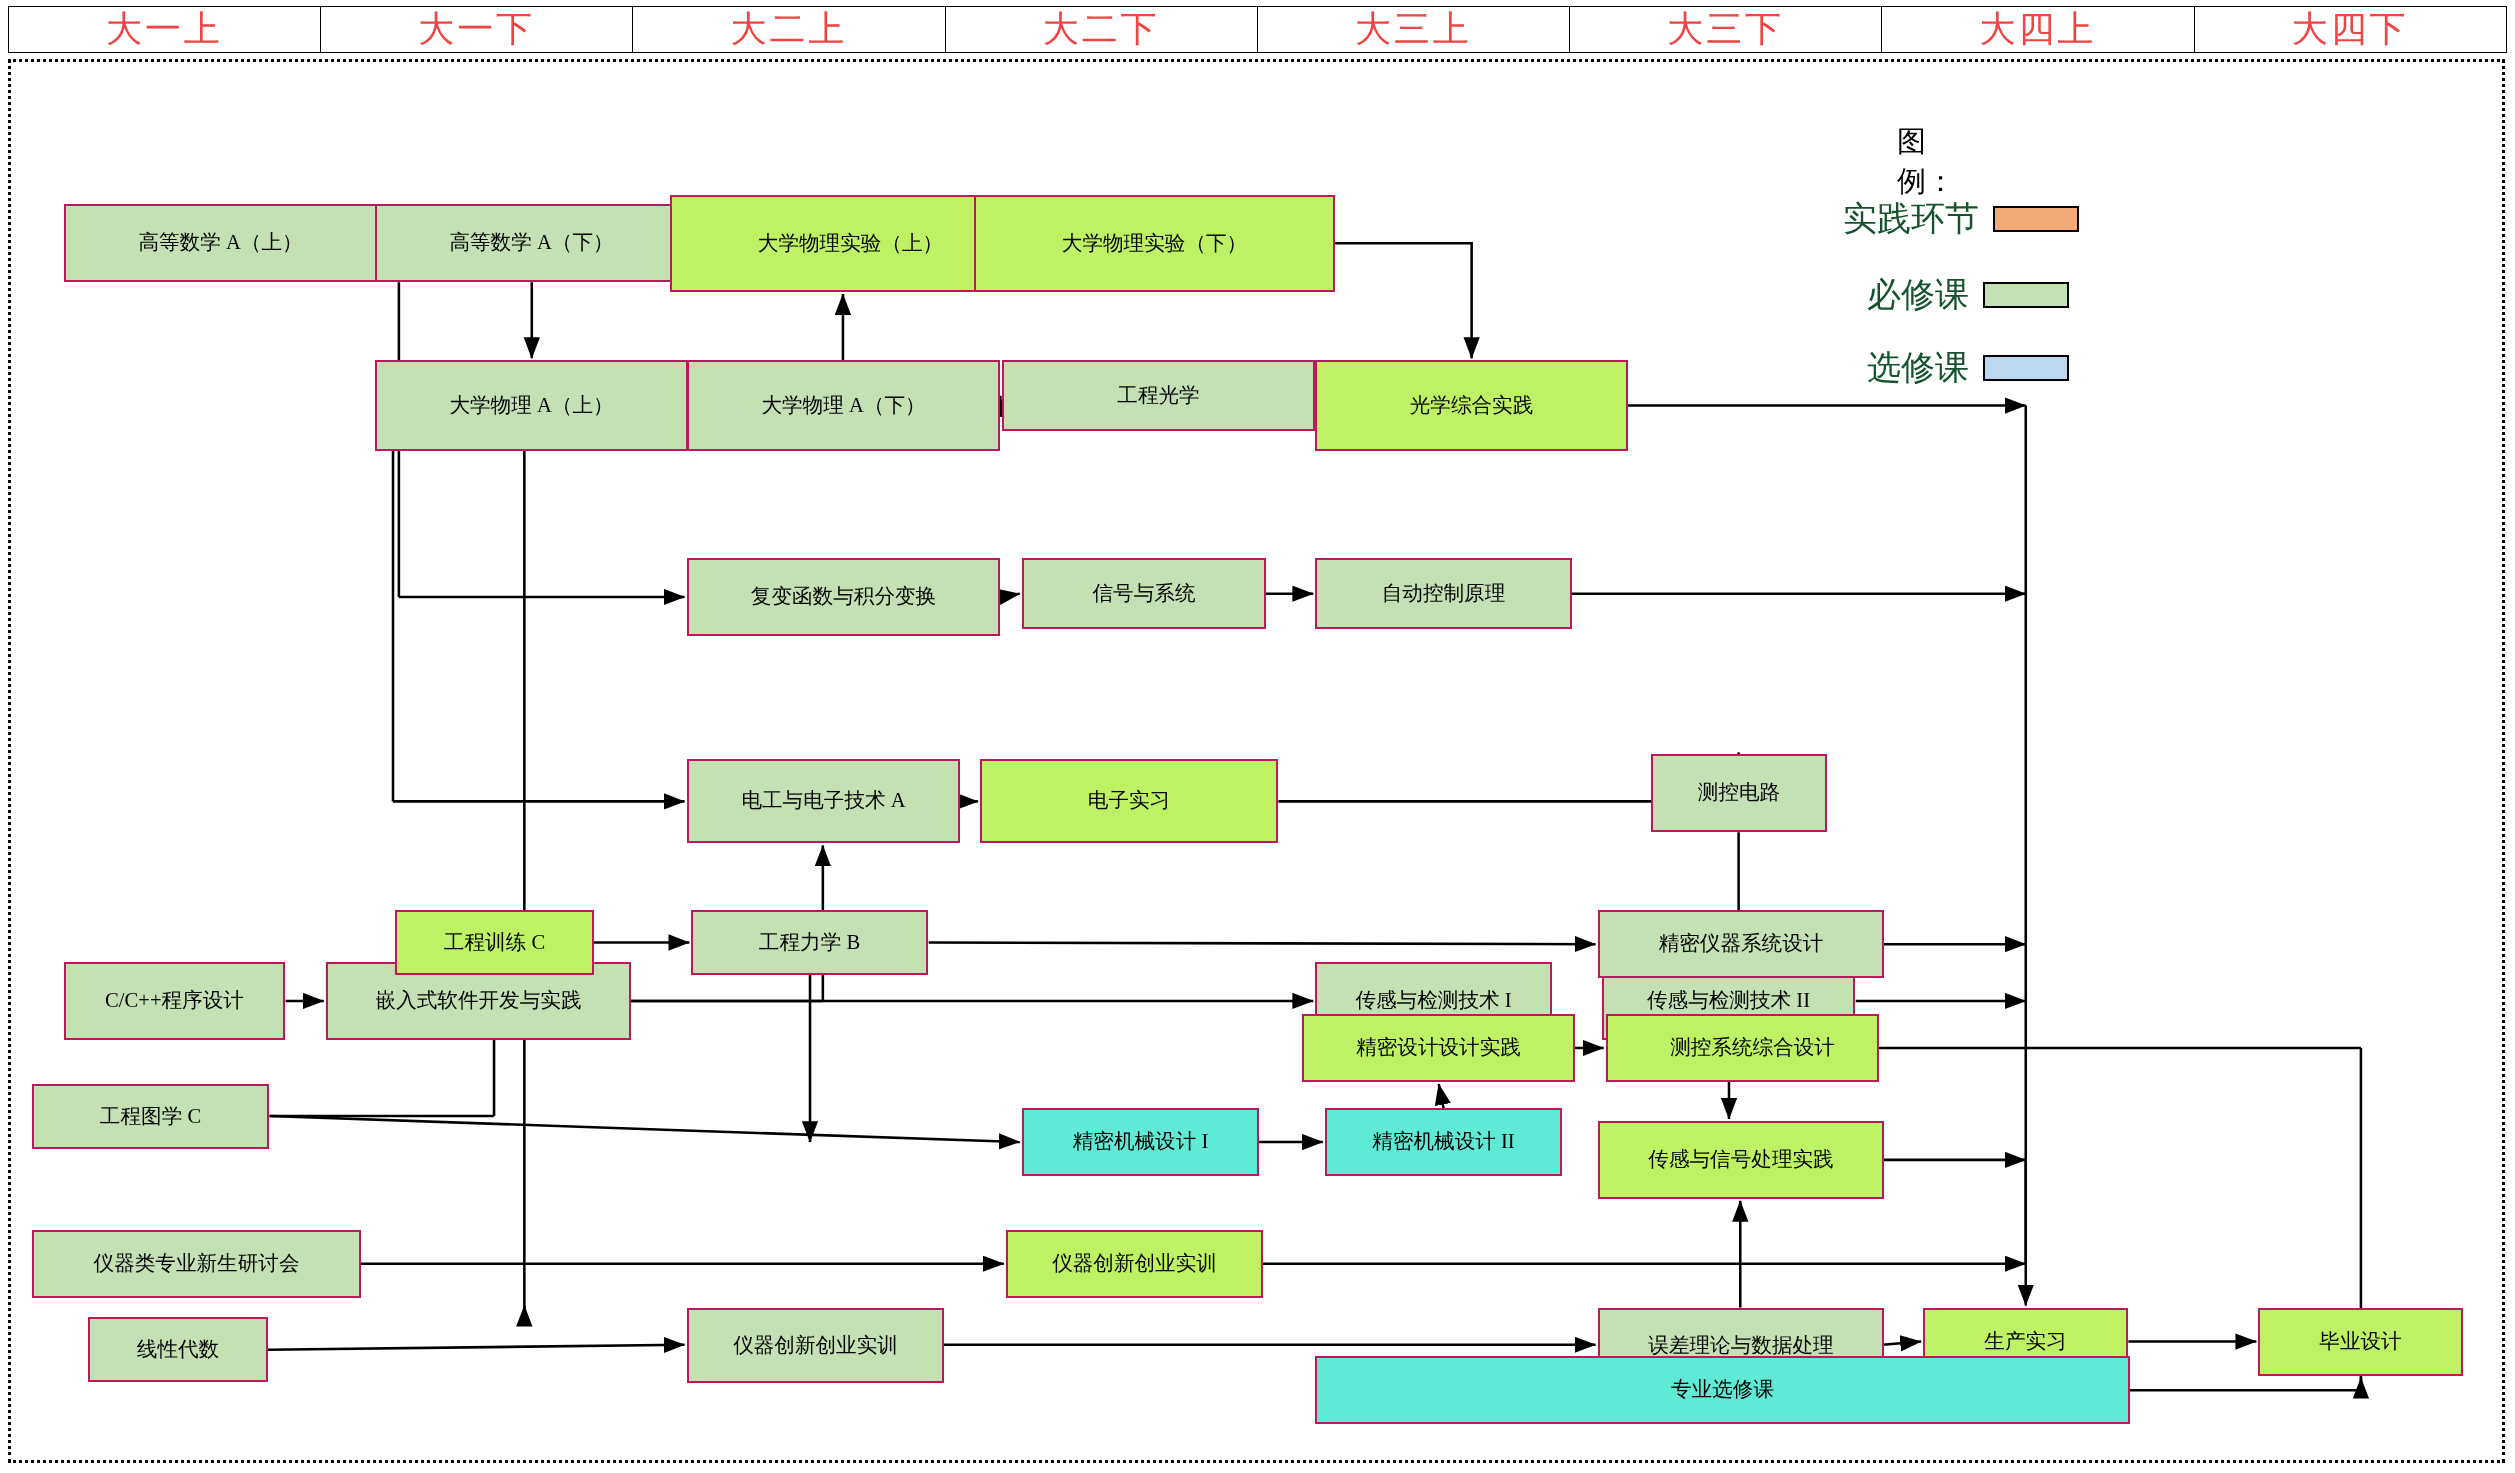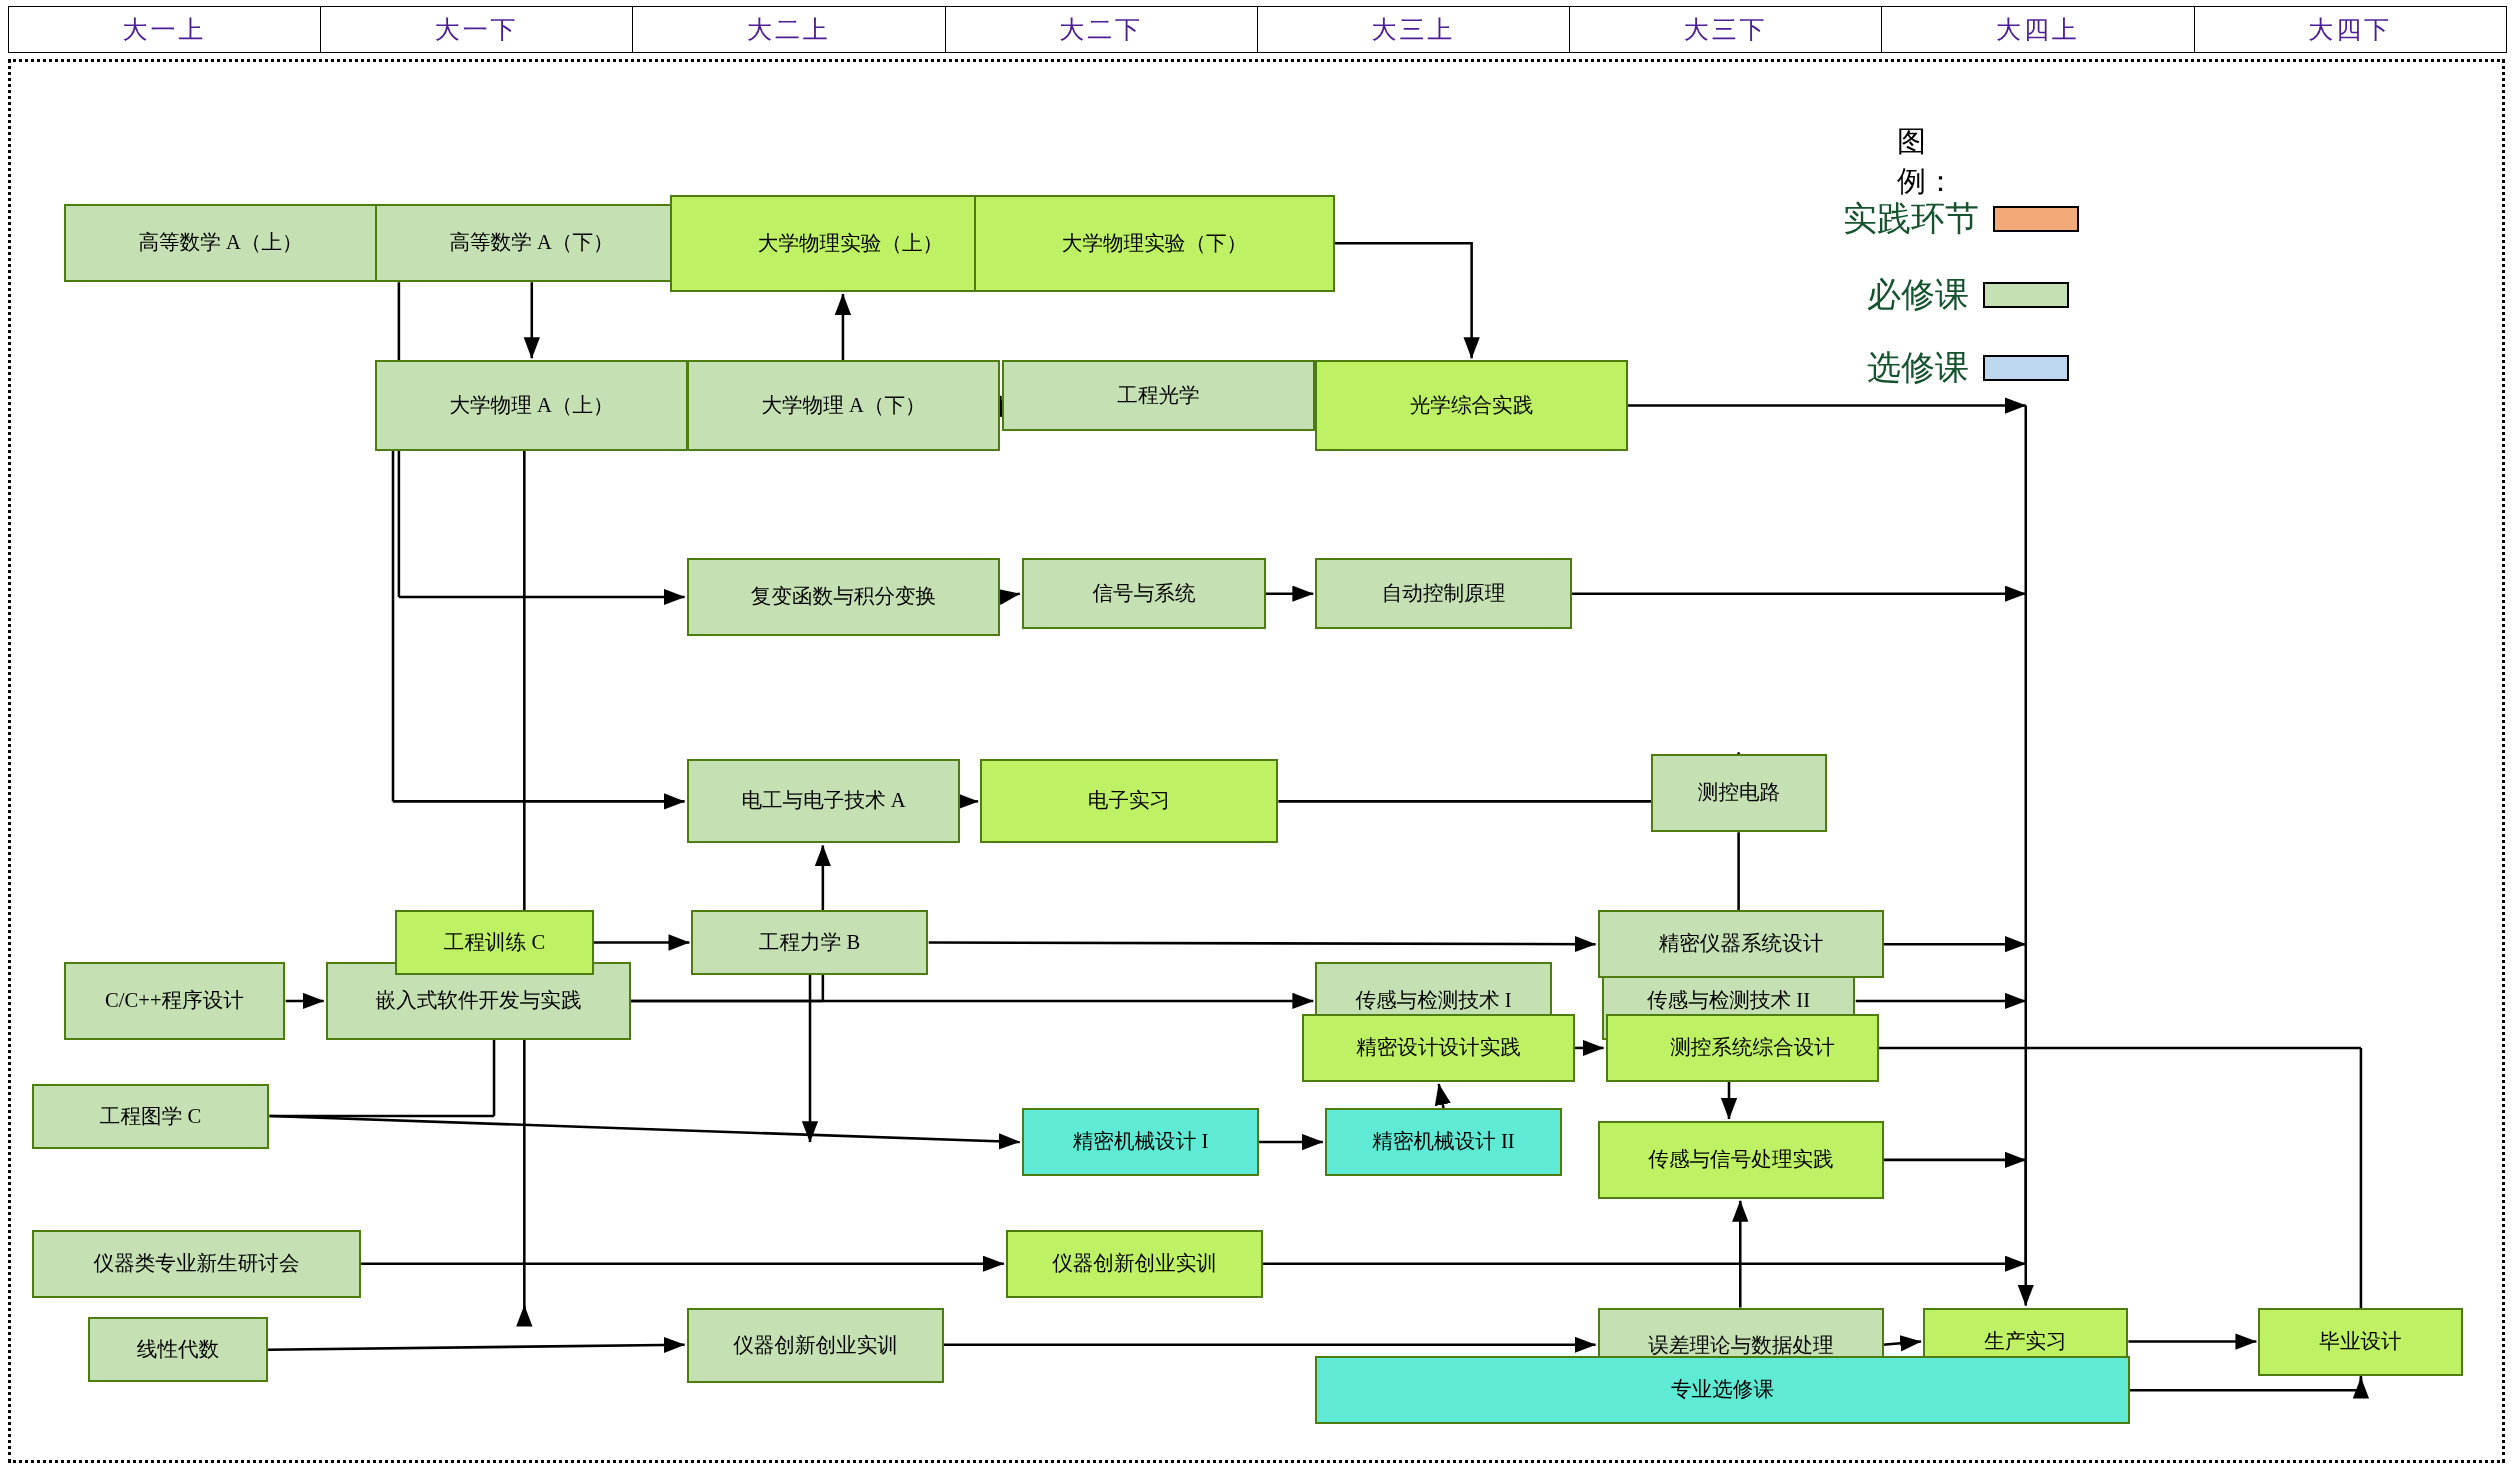--- a/index.html
+++ b/index.html
@@ -2,32 +2,32 @@
 <html><head>
 <meta charset="utf-8">
 <style>
   html,body{margin:0;padding:0;background:#ffffff;}
   body{font-family:"Liberation Serif","DejaVu Serif",serif;}
   #root{position:relative;width:2515px;height:1473px;background:#fff;overflow:hidden;}
 
   
   .sem-header{position:absolute;left:7.8px;top:5.9px;width:2499px;height:47px;display:flex;}
   .sem-cell{flex:1 1 0;border:1px solid #000;border-right:none;display:flex;align-items:center;
-            justify-content:center;font-size:25px;letter-spacing:2.9px;color:#4c1d95;background:#fff;}
+            justify-content:center;font-size:36px;letter-spacing:2.9px;color:#ef4444;background:#fff;}
   .sem-cell:last-child{border-right:1px solid #000;}
 
   
   .frame{position:absolute;left:7.8px;top:59px;width:2497px;height:1404px;
          border:3.9px dotted #000;box-sizing:border-box;}
 
   
   #edges{position:absolute;left:0;top:0;width:2515px;height:1473px;pointer-events:none;}
 
   
-  .node{position:absolute;box-sizing:border-box;border:2px solid #4d7c0f;
+  .node{position:absolute;box-sizing:border-box;border:2px solid #be185d;
         display:flex;align-items:center;justify-content:center;text-align:center;
         font-size:20.6px;line-height:1.15;color:#000;padding:0 3.9px;}
   .t-practice{background:#bef264;}
   .t-required{background:#c5e0b3;}
   .t-elective{background:#5eead4;}
 
   
   .legend{position:absolute;}
   .legend-title{position:absolute;font-size:29px;color:#000;}
   .legend-row{position:absolute;display:flex;align-items:center;}

